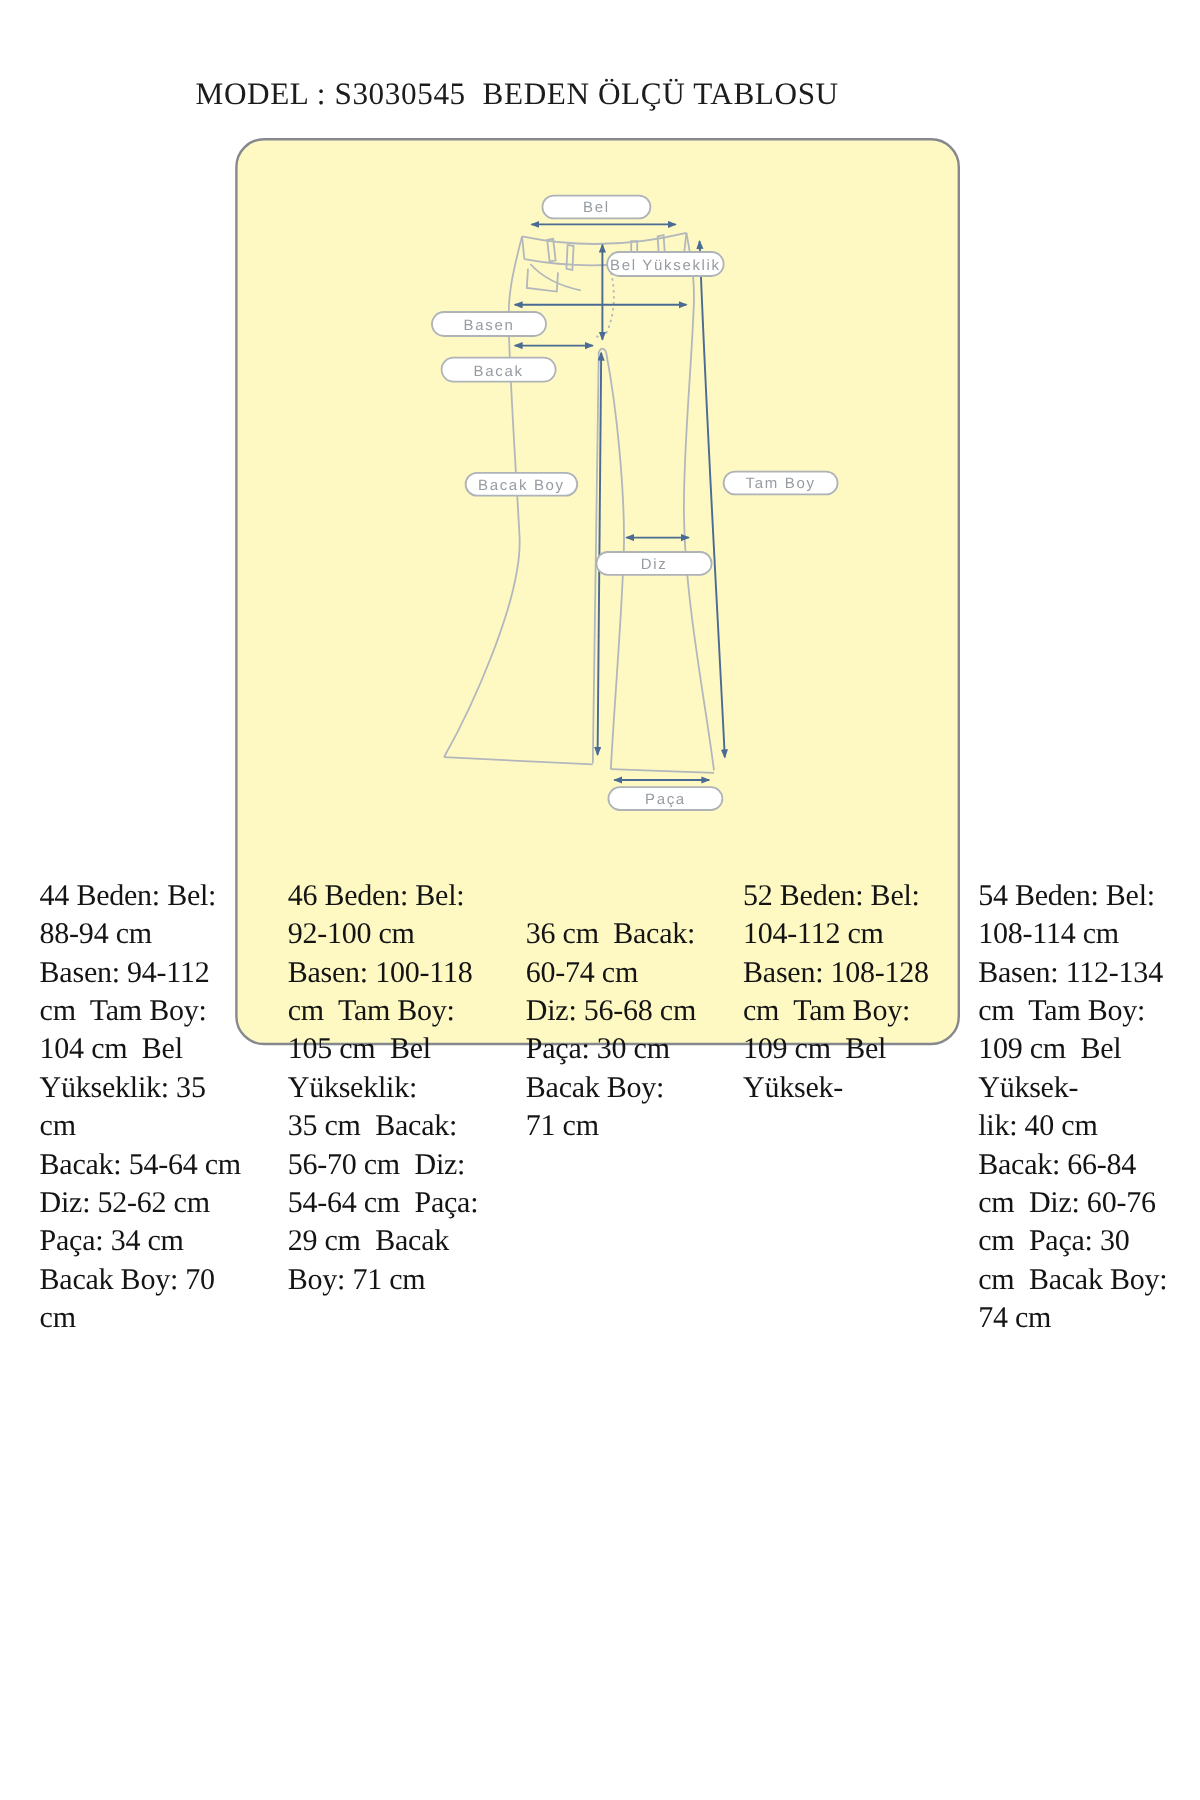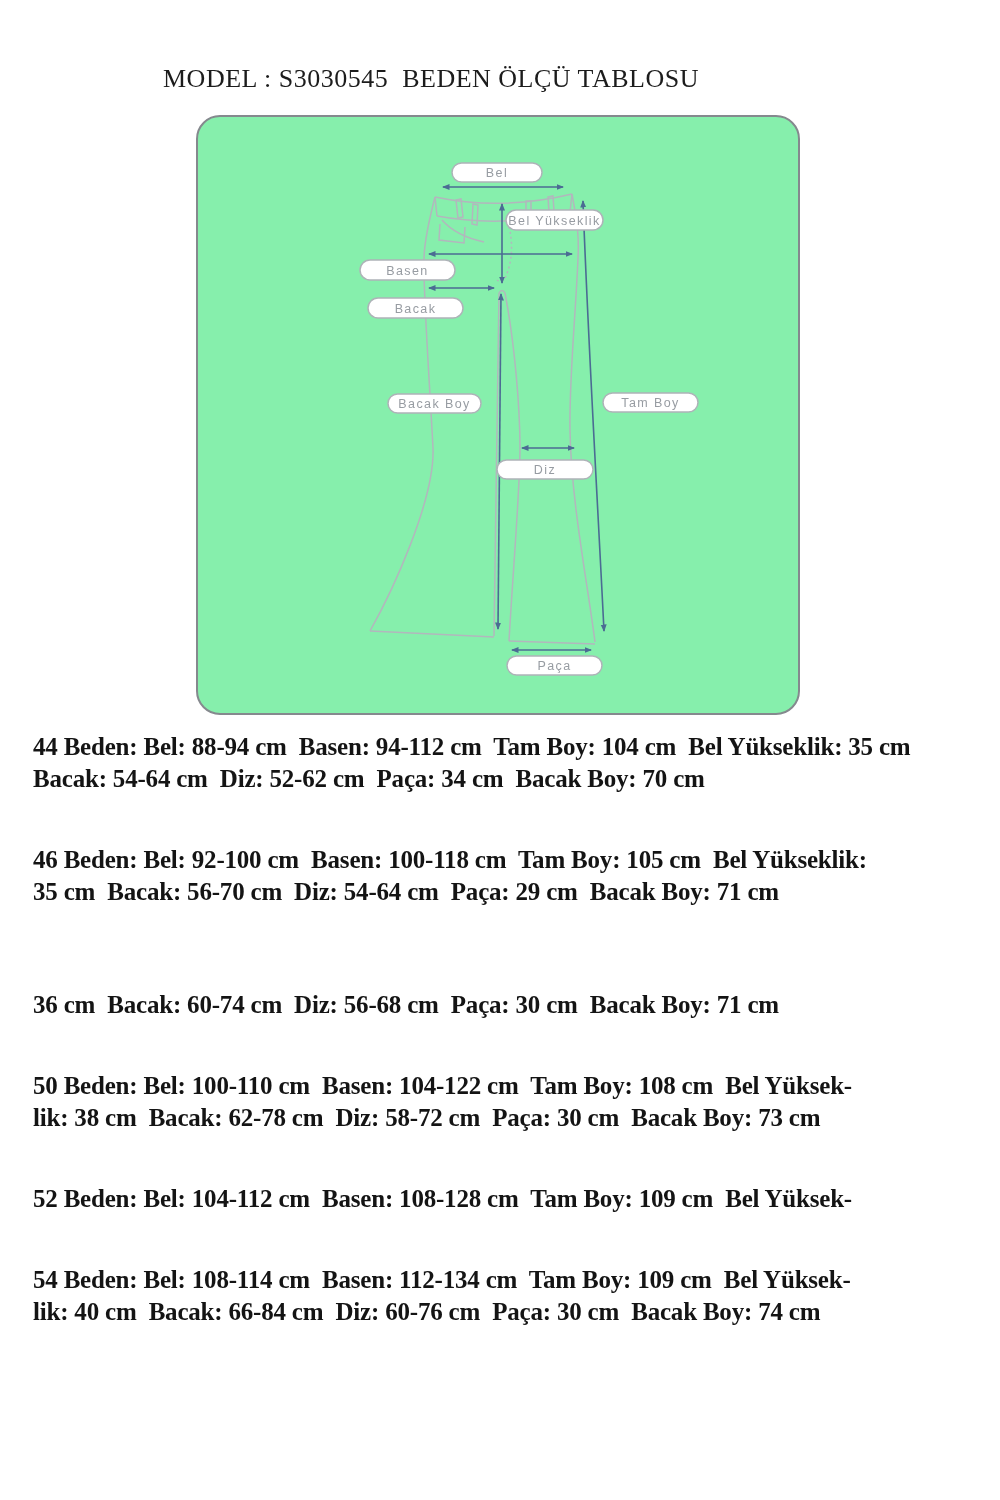--- a/index.html
+++ b/index.html
@@ -7,28 +7,28 @@
     width:1000px;height:1500px;position:relative;overflow:hidden;
     font-family:"Liberation Serif", serif;color:#161616;
   }
   .page-title{
     position:absolute;left:148px;top:64px;
     font-size:26px;font-weight:normal;letter-spacing:0.5px;color:#1c1c1c;
     white-space:pre;
     margin-left:15px;
   }
   .diagram-frame{
-    position:absolute;left:196px;top:115px;width:604px;height:600px;
+    position:absolute;left:196px;top:115px;width:604px;height:756px;
     border:2px solid #85898e;border-radius:24px;box-sizing:border-box;
-    background:#86efac;
+    background:#fef9c3;
   }
   .diagram-frame svg{position:absolute;left:-2px;top:-2px;}
   .size-rows{
     position:absolute;left:33px;top:731px;width:940px;
-    display:flex;flex-direction:column;gap:49px;font-weight:bold;
+    display:flex;flex-direction:row;gap:38px;
   }
   .size-row{
     font-size:25px;line-height:32px;letter-spacing:-0.2px;
     white-space:pre-wrap;color:#141414;
   }
   .pill-text{
     font-family:"Liberation Sans", sans-serif;
     font-size:12.5px;letter-spacing:1.4px;fill:#979ca2;
   }
 </style>
@@ -122,16 +122,15 @@
         <text class="pill-text" x="554.5" y="670" text-anchor="middle">Paça</text>
       </g>
     </g>
   </svg>
 </div>
 
 <div class="size-rows">
   <div class="size-row"><span>44 Beden: Bel: 88-94 cm  Basen: 94-112 cm  Tam Boy: 104 cm  Bel Yükseklik: 35 cm</span><br><span>Bacak: 54-64 cm  Diz: 52-62 cm  Paça: 34 cm  Bacak Boy: 70 cm</span></div>
   <div class="size-row"><span>46 Beden: Bel: 92-100 cm  Basen: 100-118 cm  Tam Boy: 105 cm  Bel Yükseklik:</span><br><span>35 cm  Bacak: 56-70 cm  Diz: 54-64 cm  Paça: 29 cm  Bacak Boy: 71 cm</span></div>
   <div class="size-row"><br><span>36 cm  Bacak: 60-74 cm  Diz: 56-68 cm  Paça: 30 cm  Bacak Boy: 71 cm</span></div>
-  <div class="size-row"><span>50 Beden: Bel: 100-110 cm  Basen: 104-122 cm  Tam Boy: 108 cm  Bel Yüksek-</span><br><span>lik: 38 cm  Bacak: 62-78 cm  Diz: 58-72 cm  Paça: 30 cm  Bacak Boy: 73 cm</span></div>
   <div class="size-row"><span>52 Beden: Bel: 104-112 cm  Basen: 108-128 cm  Tam Boy: 109 cm  Bel Yüksek-</span><br></div>
   <div class="size-row"><span>54 Beden: Bel: 108-114 cm  Basen: 112-134 cm  Tam Boy: 109 cm  Bel Yüksek-</span><br><span>lik: 40 cm  Bacak: 66-84 cm  Diz: 60-76 cm  Paça: 30 cm  Bacak Boy: 74 cm</span></div>
 </div>
 
 </body></html>

